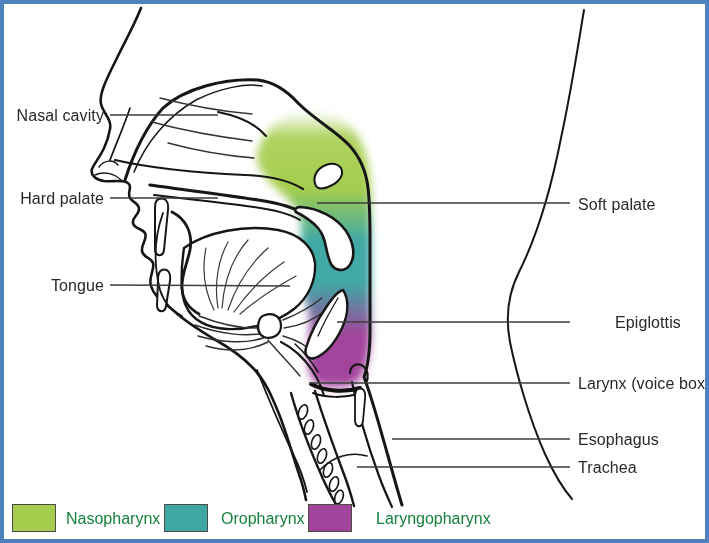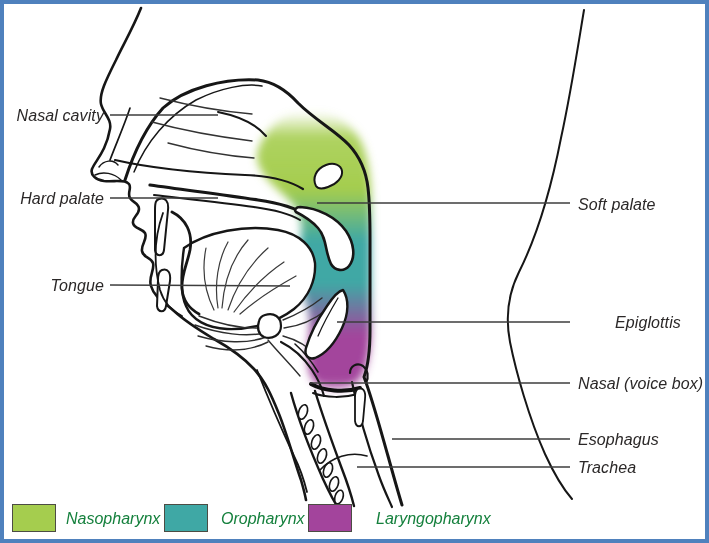--- a/index.html
+++ b/index.html
@@ -1,18 +1,18 @@
 <!DOCTYPE html>
 <html><head>
 <meta charset="utf-8">
 <style>
   html,body{margin:0;padding:0;background:#e8e8e8;}
   .stage{
     position:relative;width:709px;height:543px;background:#ffffff;
-    font-family:"Liberation Sans","DejaVu Sans",sans-serif;overflow:hidden;font-style:italic;
+    font-family:"Liberation Sans","DejaVu Sans",sans-serif;overflow:hidden;
   }
   .frame{position:absolute;inset:0;border:4px solid #4f81bd;pointer-events:none;z-index:30;}
   .artwork{position:absolute;left:0;top:0;z-index:5;}
   .lbl{
     position:absolute;font-size:16px;line-height:17px;color:#2b2828;
     white-space:nowrap;z-index:20;letter-spacing:.1px;
   }
   .lbl.left{left:0;width:104px;text-align:right;}
   .lbl.right{text-align:left;}
   .legend{position:absolute;left:0;top:0;width:709px;height:543px;z-index:20;}
@@ -169,21 +169,21 @@
       <line x1="392" y1="439" x2="570" y2="439"></line>
       <line x1="357" y1="467" x2="570" y2="467"></line>
     </g>
   </svg>
 
   <div class="lbl left" style="top:107px;">Nasal cavity</div>
   <div class="lbl left" style="top:190px;">Hard palate</div>
   <div class="lbl left" style="top:277px;">Tongue</div>
   <div class="lbl right" style="left:578px;top:196px;">Soft palate</div>
   <div class="lbl right" style="left:578px;top:314px;margin-left:37px;">Epiglottis</div>
-  <div class="lbl right" style="left:578px;top:375px;">Nasal (voice box)</div>
+  <div class="lbl right" style="left:578px;top:375px;">Larynx (voice box)</div>
   <div class="lbl right" style="left:578px;top:431px;">Esophagus</div>
   <div class="lbl right" style="left:578px;top:459px;">Trachea</div>
 
   <div class="legend">
     <div class="swatch" style="left: 12px; background-color: rgb(165, 205, 78);"></div>
     <div class="lab" style="left:66px;">Nasopharynx</div>
 
     <div class="swatch" style="left: 164px; background-color: rgb(63, 168, 165);"></div>
     <div class="lab" style="left:221px;">Oropharynx</div>
 

